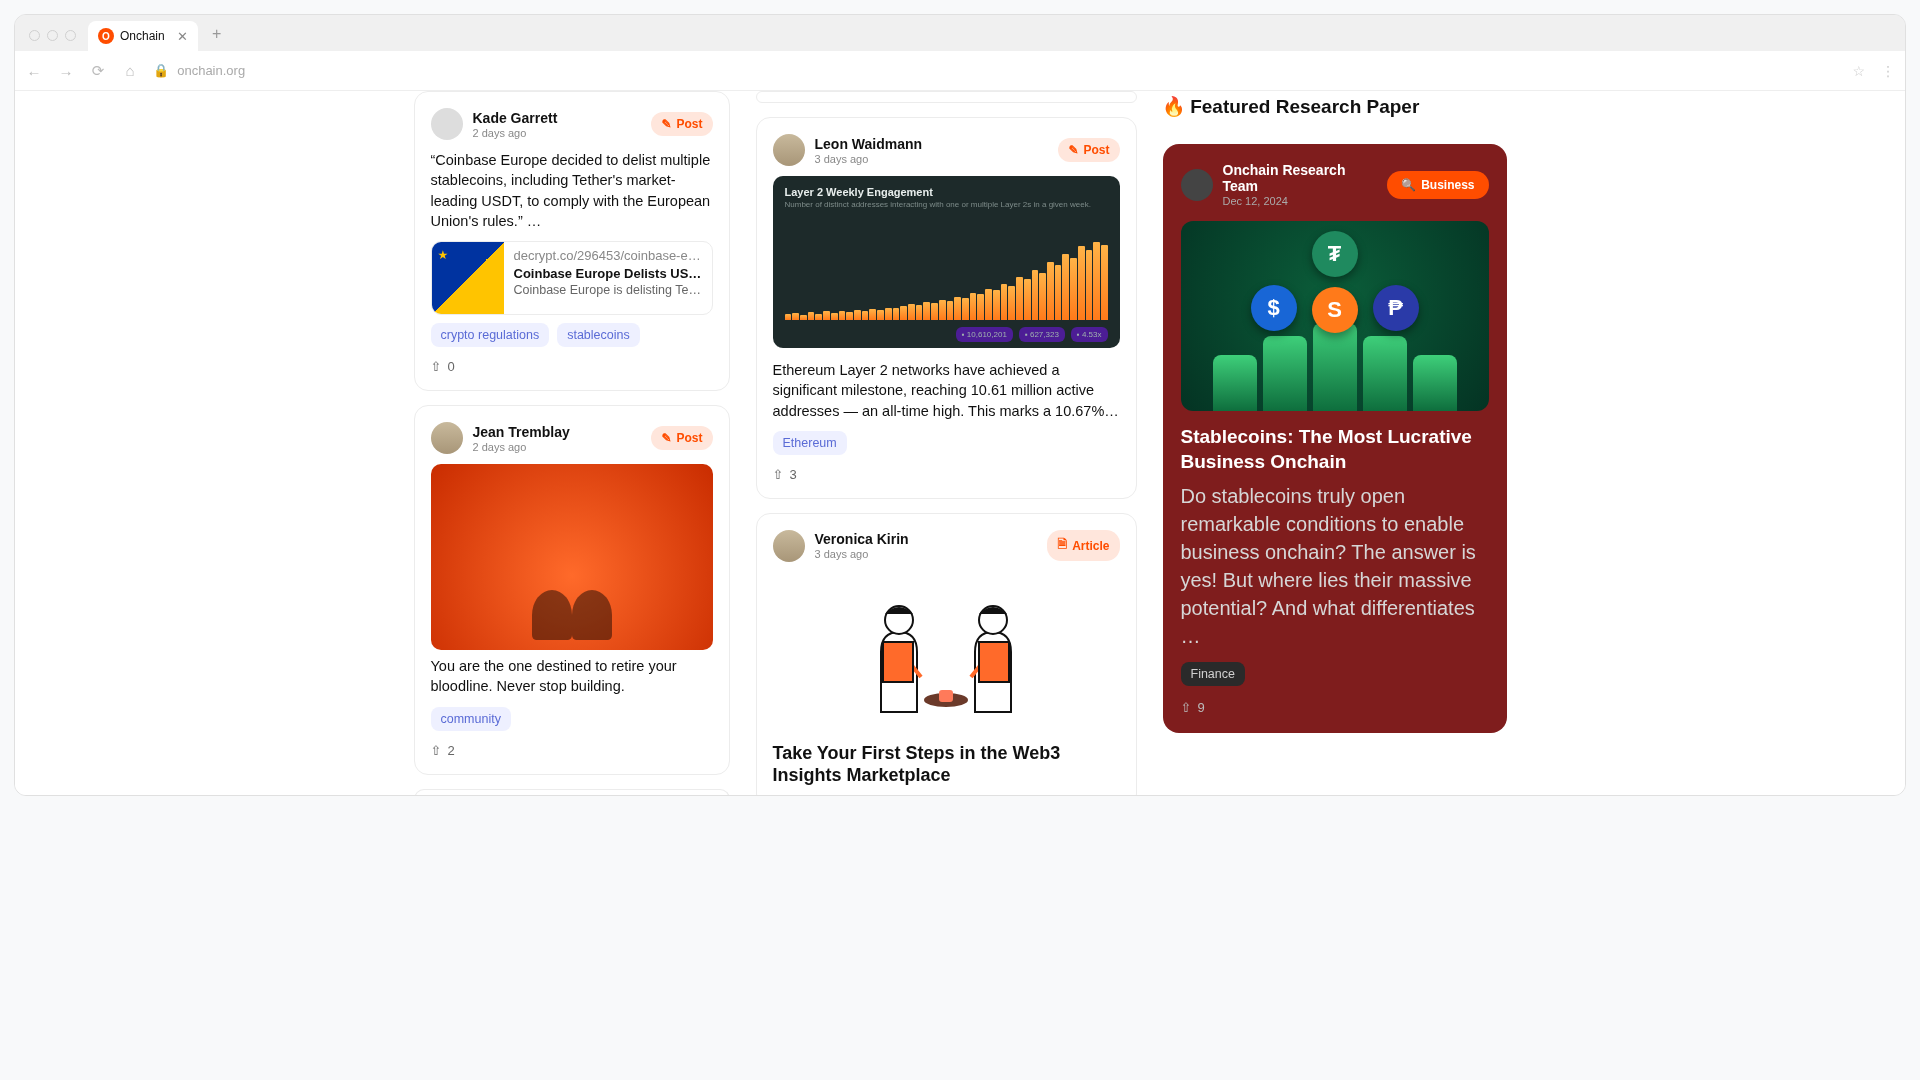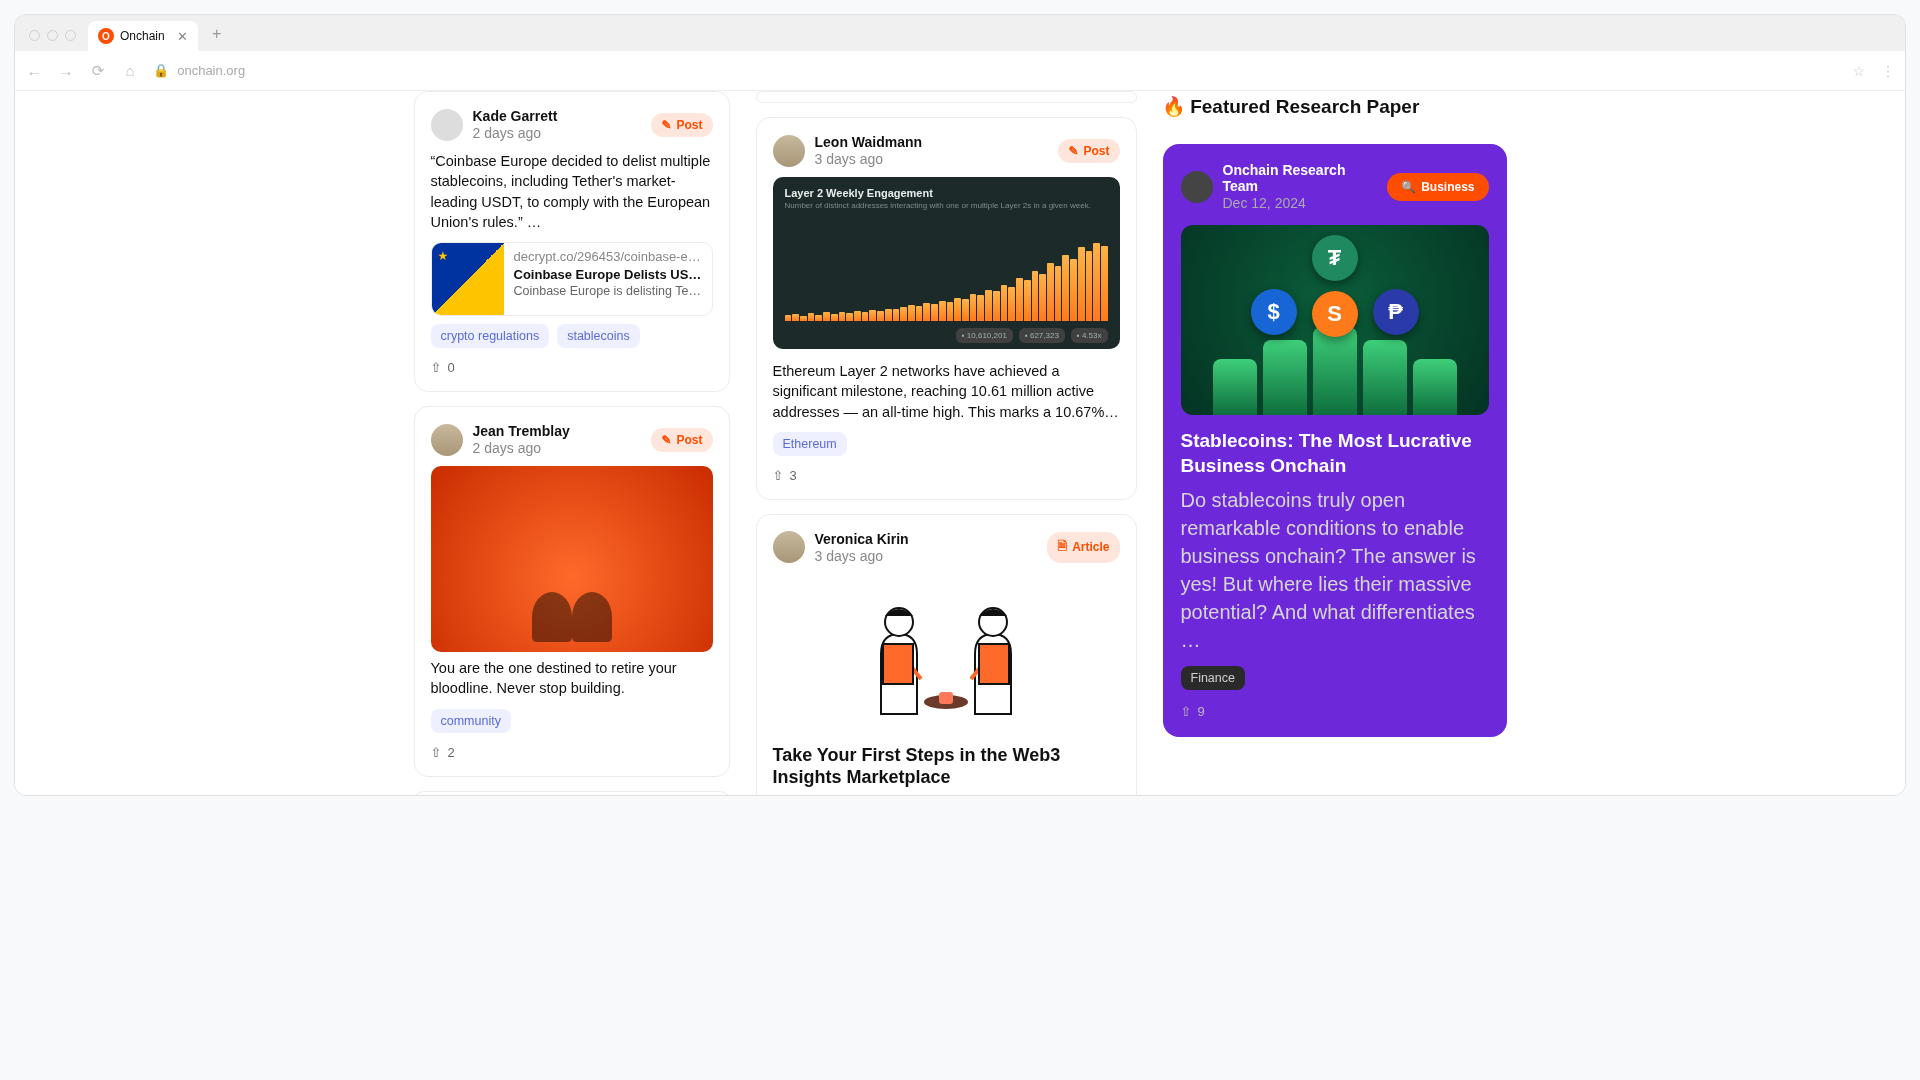--- a/index.html
+++ b/index.html
@@ -21,21 +21,21 @@
 .columns { display: flex; gap: 26px; padding: 0 40px; justify-content: center; }
 .col { width: 316px; display: flex; flex-direction: column; gap: 14px; }
 .col-mid { width: 381px; }
 .col-right { width: 344px; }
 .card { background: #fff; border: 1px solid #ececec; border-radius: 14px; padding: 16px; font-size: 14px; }
 .card-header { display: flex; align-items: center; gap: 10px; margin-bottom: 10px; }
 .avatar { width: 32px; height: 32px; border-radius: 50%; background: #ddd; flex-shrink: 0; overflow: hidden; display: flex; align-items: center; justify-content: center; font-size: 11px; color: #fff; }
 .avatar.person { background: linear-gradient(#c8b99c,#a89678); }
 .who { flex: 1; min-width: 0; }
 .author { font-weight: 700; font-size: 14px; }
-.time { font-size: 14px; color: #888; margin-top: 1px; }
+.time { font-size: 11px; color: #888; margin-top: 1px; }
 .badge { border-radius: 14px; padding: 5px 10px; font-size: 12px; font-weight: 600; display: flex; align-items: center; gap: 5px; }
 .badge-post { background: #ffe6dc; color: #ff4d00; }
 .badge-article { background: #ffe6dc; color: #ff4d00; }
 .badge-research { background: #ff4d00; color: #fff; border-radius: 18px; padding: 7px 14px; }
 .body-text { font-size: 14.5px; line-height: 1.4; margin: 6px 0 10px 0; color: #111; }
 .title-text { font-size: 18px; font-weight: 800; line-height: 1.25; margin: 10px 0 4px 0; }
 .link-card { display: flex; border: 1px solid #ececec; border-radius: 10px; overflow: hidden; margin: 8px 0; }
 .link-thumb { width: 72px; height: 72px; background: linear-gradient(135deg,#0033a0 50%,#ffc400 50%); flex-shrink:0; position:relative; }
 .link-thumb::after{content:"★";position:absolute;color:#ffc400;font-size:12px;left:6px;top:6px;}
 .link-meta { padding: 6px 10px; font-size: 13px; min-width: 0; }
@@ -49,25 +49,25 @@
 .img-orange { background: radial-gradient(circle at 50% 60%, #ff6a2a, #c92c00); display:flex; align-items:center; justify-content:center; }
 .img-orange .quote { color:#fff; text-align:center; font-size:13.5px; font-weight:600; padding:0 28px; line-height:1.35; text-shadow:0 1px 2px rgba(0,0,0,.3);}
 .img-orange .figures{position:absolute;bottom:0;left:0;right:0;height:60px;display:flex;justify-content:center;gap:-10px;}
 .img-orange .fig{width:40px;height:50px;background:rgba(0,0,0,.45);border-radius:50% 50% 10% 10%;}
 .chart-block { background:#1d2a2a; height:172px; border-radius:10px; padding:10px 12px; color:#cfd8d6; font-size:9px; position:relative; }
 .chart-title { color:#e8eeed; font-size:11px; font-weight:600; }
 .chart-sub { color:#7d8b89; font-size:8px; margin-top:2px; }
 .chart-bars { position:absolute; left:12px; right:12px; bottom:28px; height:78px; display:flex; align-items:flex-end; gap:1px; }
 .chart-bars span { flex:1; background:linear-gradient(#ffb347,#ff7a1a); border-radius:1px 1px 0 0; }
 .chart-chips { position:absolute; bottom:6px; left:12px; right:12px; display:flex; gap:6px; justify-content:flex-end; }
-.chip { background:#404040; border-radius:6px; padding:3px 6px; font-size:8px; color:#9fb1ae; }
+.chip { background:#4c1d95; border-radius:6px; padding:3px 6px; font-size:8px; color:#9fb1ae; }
 .illus { height:160px; display:flex; align-items:center; justify-content:center; margin:8px 0; }
 .illus svg { width: 210px; height: 140px; }
 .featured-title { font-size: 19px; font-weight: 800; display:flex; align-items:center; gap:4px; margin-bottom: 12px; padding-top: 4px; }
-.featured-card { background:#6d28d9; color:#fff; border-radius:16px; padding:18px; }
+.featured-card { background:#7f1d1d; color:#fff; border-radius:16px; padding:18px; }
 .featured-card .card-header { margin-bottom: 14px; }
 .featured-card .avatar { background:#444; }
 .featured-card .author { color:#fff; }
 .featured-card .time { color:#aaa; }
 .feat-img { height: 190px; background: radial-gradient(circle at 50% 40%, #0b5e3a, #043323); border-radius:12px; position:relative; }
 .coin { position:absolute; width:46px; height:46px; border-radius:50%; display:flex; align-items:center; justify-content:center; font-weight:800; color:#fff; font-size:22px; box-shadow: 0 4px 10px rgba(0,0,0,.4); }
 .c1{background:#1f8a5f;left:50%;top:10px;transform:translateX(-50%);} 
 .c2{background:#1866d6;left:70px;top:64px;}
 .c3{background:#ff7a1a;left:50%;top:66px;transform:translateX(-50%);} 
 .c4{background:#2a3aa8;right:70px;top:64px;}

